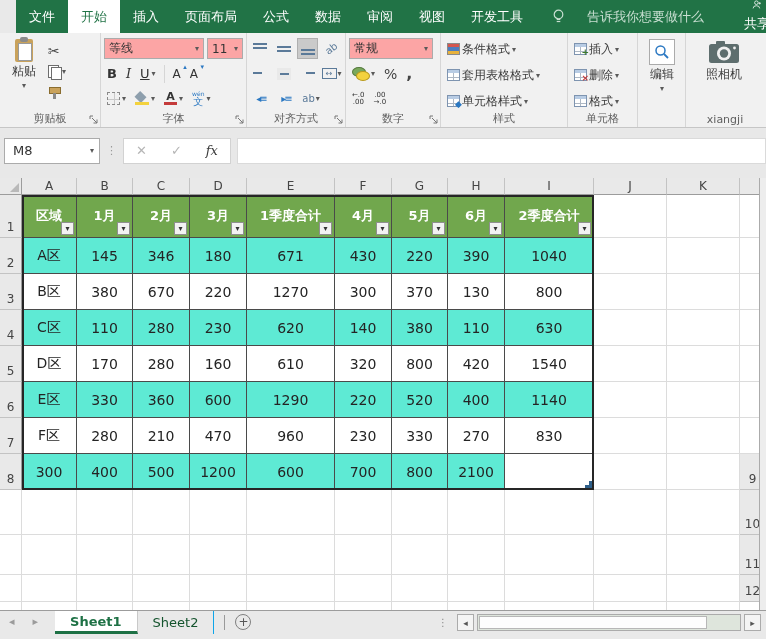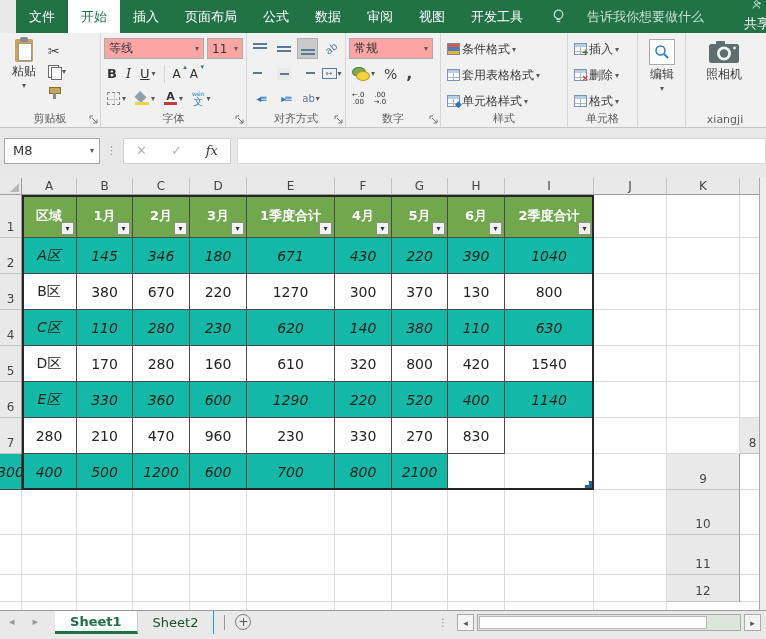--- a/index.html
+++ b/index.html
@@ -115,21 +115,21 @@
     grid-template-rows:17px 43px 36px 36px 36px 36px 36px 36px 36px 45px 40px 27px 30px; }
   .hc { background:#E9E9E9; font-size:12px; color:#454545; display:flex; align-items:center; justify-content:center; }
   .hc.col { border-right:1px solid #C3C3C3; border-bottom:1px solid #9C9C9C; }
   .hc.rowh { border-bottom:1px solid #C3C3C3; border-right:1px solid #9C9C9C; align-items:flex-end; padding-bottom:3px; }
   .hc.corner { border-right:1px solid #9C9C9C; border-bottom:1px solid #9C9C9C; position:relative; }
   .corner-tri { position:absolute; right:2px; bottom:2px; width:0; height:0;
     border-left:9px solid transparent; border-bottom:9px solid #B9B9B9; }
   .c { background:#fff; border-right:1px solid #DCDCDC; border-bottom:1px solid #DCDCDC; }
   .tc { background:#fff; border-right:1px solid #4a4a4a; border-bottom:1px solid #4a4a4a;
     display:flex; align-items:center; justify-content:center; font-size:14px; color:#242424; position:relative; }
-  .tc.band { background:#14b8a6;font-style:italic; }
+  .tc.band { background:#5eead4; }
   .tc.th { background:#71A74D; color:#fff; font-weight:bold; font-size:13px; }
   .filterbtn { position:absolute; right:2px; bottom:2px; width:13px; height:13px; background:#F2F2F2;
     border:1px solid #8F8F8F; color:#333; font-size:8px; line-height:11px; text-align:center; }
   .tbl-border { position:absolute; left:22px; top:17px; width:572px; height:295px;
     border:2px solid #262626; pointer-events:none; }
   .tbl-handle { position:absolute; right:0; bottom:0; width:7px; height:7px;
     border-right:3px solid #2E5F8A; border-bottom:3px solid #2E5F8A; pointer-events:auto; }
   .vscroll { position:absolute; right:0; top:178px; width:7px; height:432px; background:#EDEDED; border-left:1px solid #ABABAB; }
 
   
@@ -583,20 +583,21 @@
         <div class="tc band">600</div>
         <div class="tc band">1290</div>
         <div class="tc band">220</div>
         <div class="tc band">520</div>
         <div class="tc band">400</div>
         <div class="tc band">1140</div>
         <div class="c"></div>
         <div class="c"></div>
         <div class="c"></div>
         <div class="hc rowh">7</div>
+        <div class="tc">F区</div>
         <div class="tc">280</div>
         <div class="tc">210</div>
         <div class="tc">470</div>
         <div class="tc">960</div>
         <div class="tc">230</div>
         <div class="tc">330</div>
         <div class="tc">270</div>
         <div class="tc">830</div>
         <div class="c"></div>
         <div class="c"></div>

